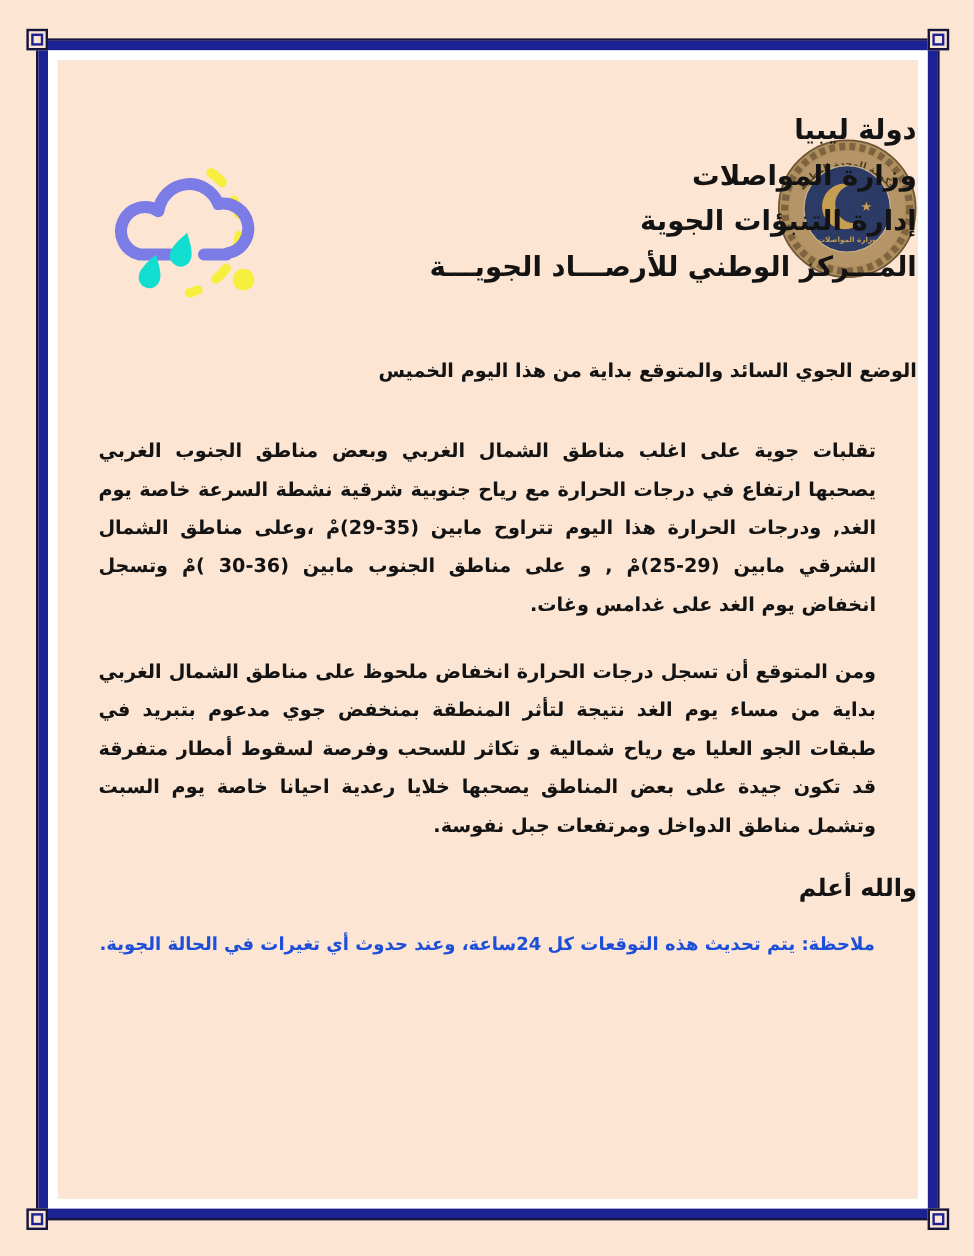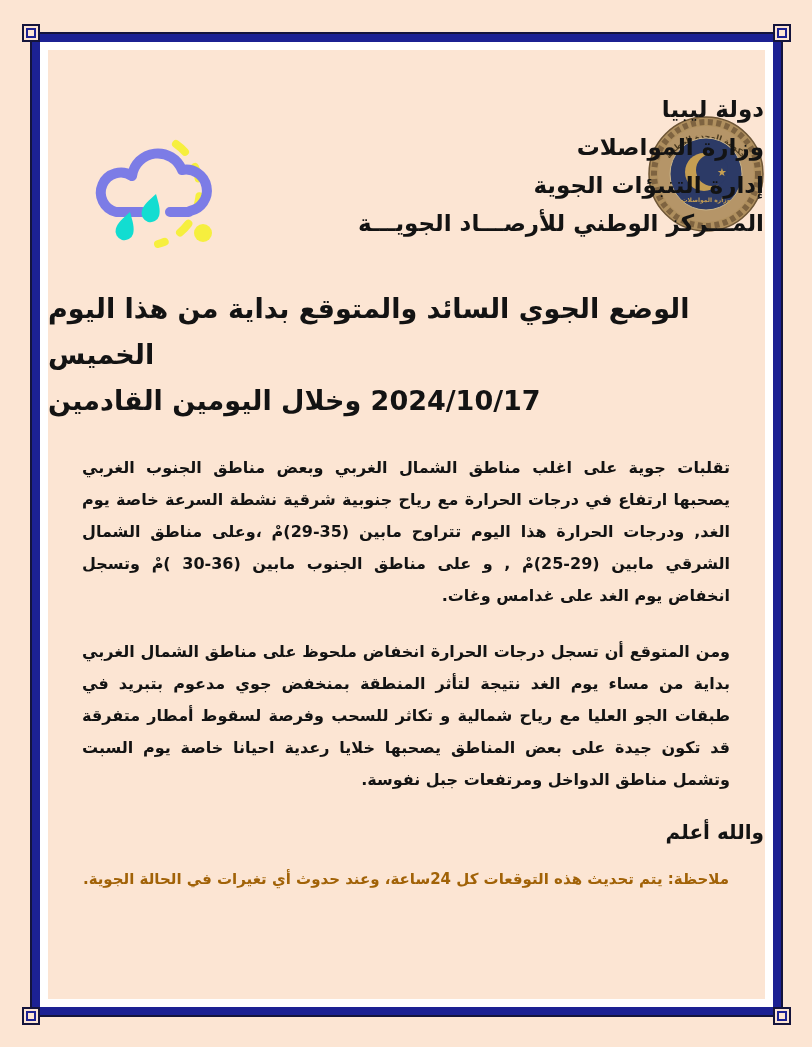--- a/index.html
+++ b/index.html
@@ -44,42 +44,42 @@
 
   .org-block {
     margin-top:42px;
     font-weight:bold;
     font-size:23px; line-height:38px;
     letter-spacing:0;
   }
 
   .doc-title {
     margin-top:44px;
-    text-align:left;
+    text-align:right;
     font-weight:bold;
-    font-size:27px; line-height:46px;
+    font-size:16px; line-height:46px;
   }
 
   .body-par {
     width:648px; margin:28px auto 0 auto;
     font-weight:bold;
     font-size:16px; line-height:32px;
     text-align:justify;
   }
   .body-par.second { margin-top:24px; }
 
   .closing {
     margin-top:24px; text-align:right;
     font-weight:bold; font-size:20px;
   }
 
   .note {
     margin-top:26px; text-align:center;
     font-weight:bold; font-size:15px;
-    color:#a16207;
+    color:#1d4ed8;
   }
 
   
   .weather-art { position:absolute; left:90px; top:130px; }
   .seal-art    { position:absolute; left:646px; top:114px; }
 </style>
 </head>
 <body>
 
 <div class="page">
@@ -128,21 +128,20 @@
 
     <div class="org-block">
       <div>دولة ليبيا</div>
       <div>وزارة المواصلات</div>
       <div>إدارة التنبؤات الجوية</div>
       <div>المـــركز الوطني للأرصـــاد الجويـــة</div>
     </div>
 
     <div class="doc-title">
       <div>الوضع الجوي السائد والمتوقع بداية من هذا اليوم الخميس</div>
-      <div>2024/10/17 وخلال اليومين القادمين</div>
     </div>
 
     <p class="body-par">تقلبات جوية على اغلب مناطق الشمال الغربي وبعض مناطق الجنوب الغربي يصحبها ارتفاع في درجات الحرارة مع رياح جنوبية شرقية نشطة السرعة خاصة يوم الغد, ودرجات الحرارة هذا اليوم تتراوح مابين (35-29)مْ ،وعلى مناطق الشمال الشرقي مابين (29-25)مْ , و على مناطق الجنوب مابين (36-30 )مْ وتسجل انخفاض يوم الغد على غدامس وغات.</p>
 
     <p class="body-par second">ومن المتوقع أن تسجل درجات الحرارة انخفاض ملحوظ على مناطق الشمال الغربي بداية من مساء يوم الغد نتيجة لتأثر المنطقة بمنخفض جوي مدعوم بتبريد في طبقات الجو العليا مع رياح شمالية و تكاثر للسحب وفرصة لسقوط أمطار متفرقة قد تكون جيدة على بعض المناطق يصحبها خلايا رعدية احيانا خاصة يوم السبت وتشمل مناطق الدواخل ومرتفعات جبل نفوسة.</p>
 
     <div class="closing">والله أعلم</div>
 
     <div class="note">ملاحظة: يتم تحديث هذه التوقعات كل 24ساعة، وعند حدوث أي تغيرات في الحالة الجوية.</div>
 

